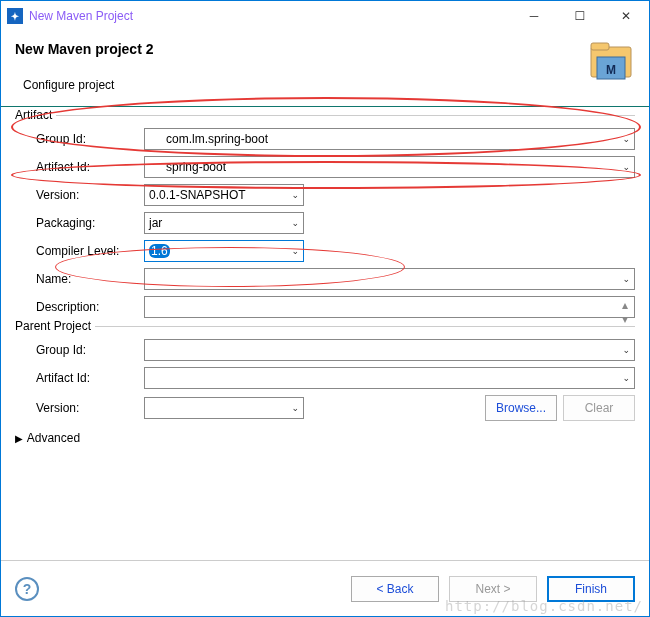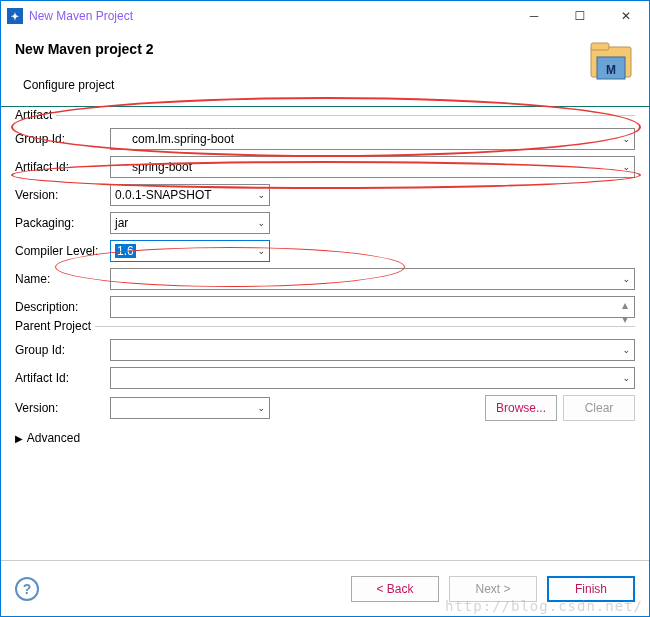--- a/index.html
+++ b/index.html
@@ -15,40 +15,40 @@
 .header h1 { font-size: 14px; font-weight: bold; color:#000;}
 .header .subtitle { font-size: 12px; color:#000; margin-top:21px; margin-left:8px;}
 .header .hdr-icon { position:absolute; right:14px; top:6px; width:48px; height:48px;}
 
 .content { padding: 8px 14px 0; }
 
 .group { border-top: 1px solid #ccc; padding-top:6px; margin-bottom:8px; position:relative;}
 .group-title { position:relative; top:-14px; background:#fff; display:inline-block; padding:0 4px 0 0; font-size:12px; color:#000;}
 .fields { margin-top:-8px;}
 
-.row { display:flex; align-items:center; margin-bottom:6px; gap:1px;}
+.row { display:flex; align-items:center; margin-bottom:6px; gap:14px;margin-left:21px;}
 .row label { width: 94px; font-size:12px; color:#000; }
 .combo, .text-input { border:1px solid #888; height:22px; background:#fff; position:relative; display:flex; align-items:center; padding:0 20px 0 4px; font-size:12px;}
 .combo .arrow, .text-input .arrow { position:absolute; right:4px; top:50%; transform:translateY(-50%); font-size:9px; color:#333;}
 .combo.wide, .text-input.wide { flex:1;padding-left:21px; }
 .combo.med { width:160px; }
 .text-input { padding-right:4px;}
 .text-input.spin { padding-right:18px;}
 .spin-arrows{position:absolute; right:2px; top:1px; bottom:1px; width:14px; display:flex; flex-direction:column; font-size:7px; color:#888; align-items:center; justify-content:space-around;}
 
 .combo.focus { border:1px solid #0078d7;}
-.combo .sel { background:#0078d7; color:#fff; padding:0 2px; font-size:12px;}
+.combo .sel { background:#0078d7; color:#fff; padding:0 2px; font-size:12px;border-radius:6px;}
 
 .adv { margin:10px 0 20px; font-size:12px; display:flex; align-items:center; gap:4px;}
 .adv .tri{font-size:10px;}
 
 .bottom { position:absolute; left:0; right:0; bottom:0; height:56px; border-top:1px solid #ccc; display:flex; align-items:center; padding:0 14px; gap:10px;}
 .help { width:24px; height:24px; border:2px solid #5a8fbf; border-radius:50%; display:flex; align-items:center; justify-content:center; color:#5a8fbf; font-size:14px; font-weight:bold;}
 .spacer{flex:1;}
-.btn{ width:88px; height:26px; border:1px solid #aaa; background:#fdfdfd; display:flex; align-items:center; justify-content:center; font-size:12px; color:#be185d;}
+.btn{ width:88px; height:26px; border:1px solid #aaa; background:#fdfdfd; display:flex; align-items:center; justify-content:center; font-size:12px; color:#1d4ed8;}
 .btn.disabled{color:#999; border-color:#ccc;}
 .btn.primary{border:2px solid #0078d7;}
 .btn.small{width:72px;}
 
 .parent-btns{display:flex; gap:6px;}
 
 .annot { position:absolute; pointer-events:none;}
 .ell1 { left:10px; top:96px; width:630px; height:60px; border:2px solid #e53935; border-radius:50%;}
 .ell2 { left:10px; top:160px; width:630px; height:28px; border:2px solid #e53935; border-radius:50%;}
 .ell3 { left:54px; top:246px; width:350px; height:40px; border:1.5px solid #e53935; border-radius:50%;}

